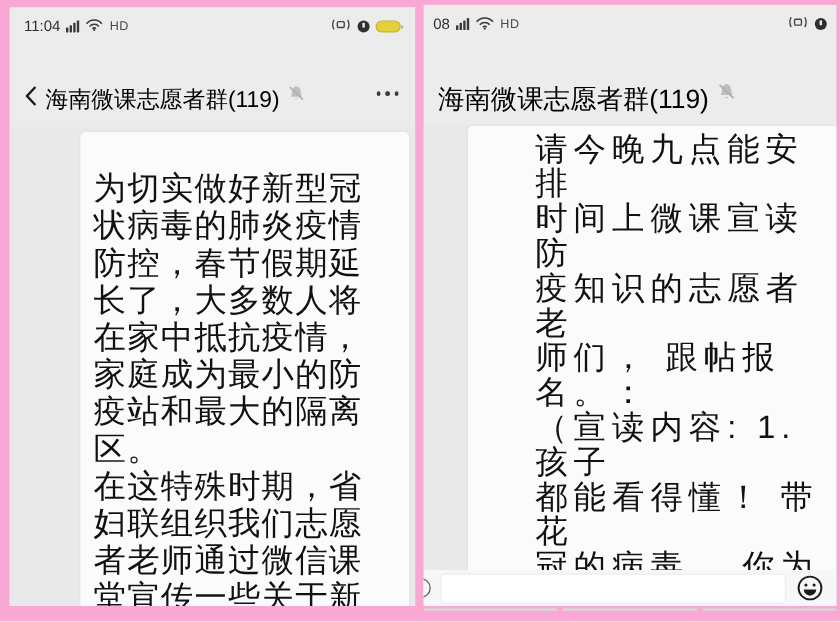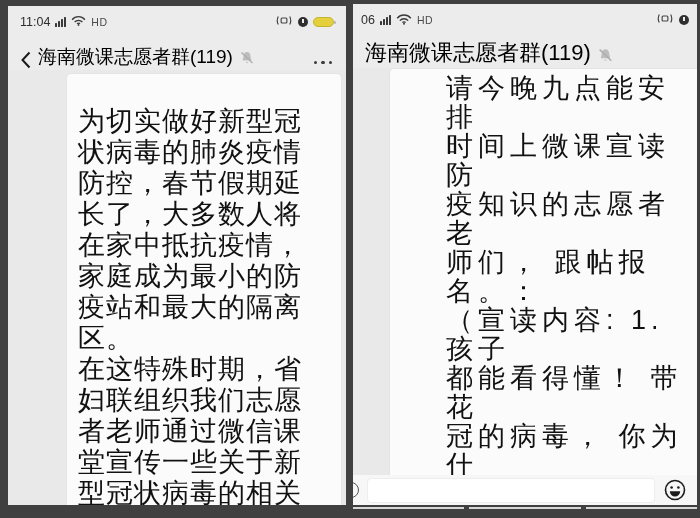--- a/index.html
+++ b/index.html
@@ -1,17 +1,17 @@
 <!DOCTYPE html>
 <html><head>
 <meta charset="utf-8">
 <style>
   html,body{margin:0;padding:0;background:#ffffff;width:700px;height:518px;overflow:hidden;
     font-family:"Liberation Sans","DejaVu Sans",sans-serif;}
-  .canvas{position:relative;width:700px;height:518px;background:#404040;}
+  .canvas{position:relative;width:700px;height:518px;background:#f9a8d4;}
 
   .phone{position:absolute;background:#ececec;overflow:hidden;display:flex;flex-direction:column;}
   .phone.left{left:8px;top:6px;width:338px;height:499px;}
   .phone.right{left:353px;top:4px;width:344px;height:501px;}
 
   
   .statusbar{height:24px;display:flex;justify-content:space-between;align-items:center;
     padding:4px 12px 0 12px;color:#333;font-size:12.5px;flex:0 0 auto;}
   .sb-left,.sb-right{display:flex;align-items:center;gap:5px;}
   .sb-time{font-weight:500;color:#2e2e2e;}
@@ -21,21 +21,21 @@
   .signal i:nth-child(3){height:8px}.signal i:nth-child(4){height:10px}
   .hd{font-size:10.5px;font-weight:400;color:#4a4a4a;letter-spacing:0.5px;}
   .alarm{width:10px;height:10px;border-radius:50%;background:#2f2f2f;position:relative;}
   .alarm::after{content:"";position:absolute;left:4px;top:2px;width:1.5px;height:4px;background:#ececec;}
   .battery{width:21px;height:10px;border-radius:5px;background:#e4cf3d;border:1px solid #c6b42f;
     position:relative;box-sizing:border-box;}
   .battery::after{content:"";position:absolute;right:-3px;top:2.5px;width:2px;height:3px;
     background:#b9b9b9;border-radius:1px;}
 
   
-  .navbar{height:36px;display:flex;align-items:flex-end;padding:0 12px;gap:6px;flex:0 0 auto;}
+  .navbar{height:36px;display:flex;align-items:flex-start;padding:0 12px;gap:6px;flex:0 0 auto;margin-top:36px;}
   .back{display:flex;align-items:center;}
   .title{font-size:19px;font-weight:500;color:#000;white-space:nowrap;}
   .phone.right .title{font-size:22px;}
   .dots{margin-left:auto;display:flex;gap:4px;align-items:center;padding:6px 2px;}
   .dots i{width:3.5px;height:3.5px;border-radius:50%;background:#3c3c3c;display:block;}
 
   
   .chat{position:relative;flex:1 1 auto;background:#e9e9e9;overflow:hidden;}
   .bubble{position:absolute;background:#fbfbfb;border:1px solid #e4e4e4;border-radius:5px;
     color:#111;font-weight:500;}
@@ -132,21 +132,21 @@
 堂宣传一些关于新
 型冠状病毒的相关
 常识给家长朋友</div>
       </div>
     </div>
   </section>
 
   <section class="phone right">
     <div class="statusbar">
       <div class="sb-left" style="margin-left:-4px;">
-        <span class="sb-time">06</span>
+        <span class="sb-time">08</span>
         <span class="signal">
             <i></i>
             <i></i>
             <i></i>
             <i></i>
           </span>
         <span>
           <svg width="16" height="12" viewBox="0 0 20 14" fill="none">
             <path d="M1.5 6 a11 11 0 0 1 17 0" stroke="#3a3a3a" stroke-width="1.7"></path>
             <path d="M4.8 9 a7 7 0 0 1 10.4 0" stroke="#3a3a3a" stroke-width="1.7"></path>

